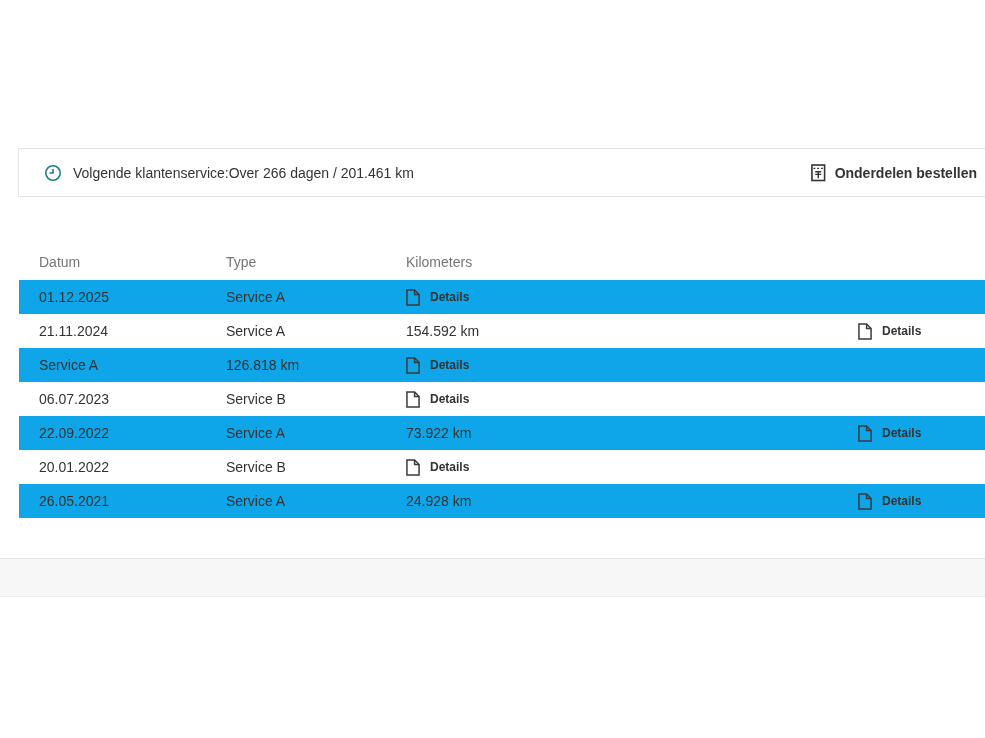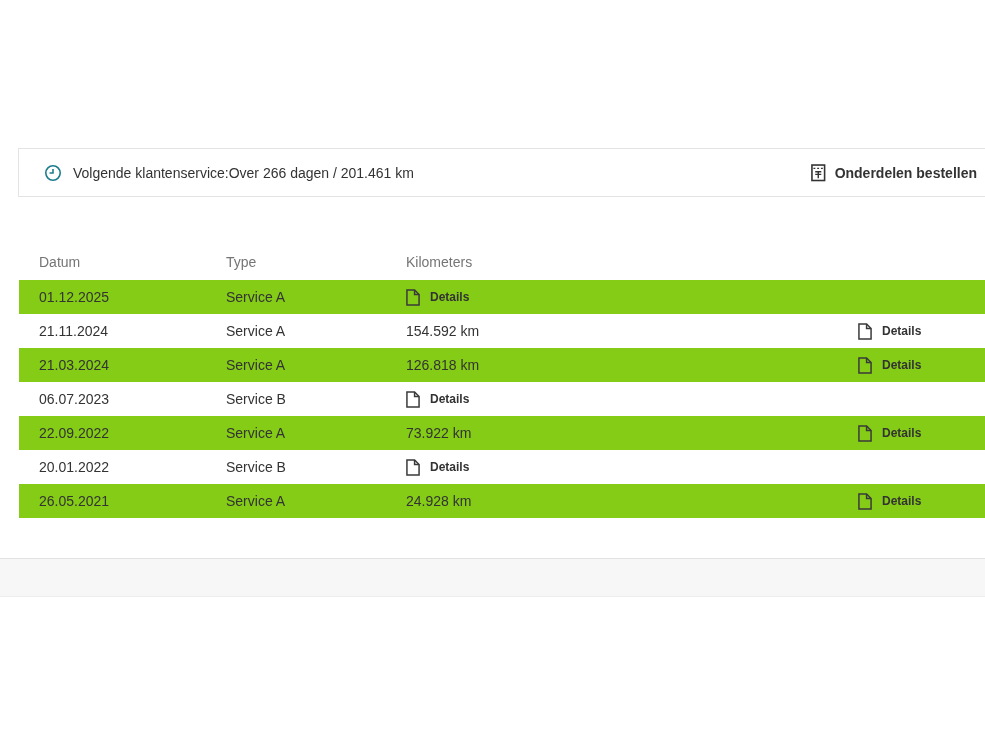--- a/index.html
+++ b/index.html
@@ -48,21 +48,21 @@
   }
   .t-row {
     display: grid;
     grid-template-columns: 187px 180px 452px 1fr;
     padding-left: 20px;
     height: 34px;
     align-items: center;
     font-size: 14px;
     color: #333;
   }
-  .t-row.striped { background: #84cc16; }
+  .t-row.striped { background: #0ea5e9; }
   .details-link {
     display: flex; align-items: center; gap: 10px;
     background: none; border: none; cursor: pointer;
     font-family: inherit; font-size: 12px; font-weight: 700; color: #333;
     padding: 0;
   }
   .doc-icon { display: inline-flex; color: #3a3a3a; }
 
   
   .footer-band {
@@ -129,21 +129,20 @@
           <svg width="14" height="17" viewBox="0 0 15 18" fill="none">
             <path d="M1 1 h8.2 L14 5.8 V17 H1 Z" stroke="currentColor" stroke-width="1.6"></path>
             <path d="M9.2 1 V5.8 H14" stroke="currentColor" stroke-width="1.6"></path>
           </svg>
         </span>
       <span>Details</span>
     </button>
   </div>
 
   <div class="t-row striped">
-    <span>21.03.2024</span>
     <span>Service A</span>
     <span>126.818 km</span>
     <button class="details-link">
       <span class="doc-icon">
           <svg width="14" height="17" viewBox="0 0 15 18" fill="none">
             <path d="M1 1 h8.2 L14 5.8 V17 H1 Z" stroke="currentColor" stroke-width="1.6"></path>
             <path d="M9.2 1 V5.8 H14" stroke="currentColor" stroke-width="1.6"></path>
           </svg>
         </span>
       <span>Details</span>

